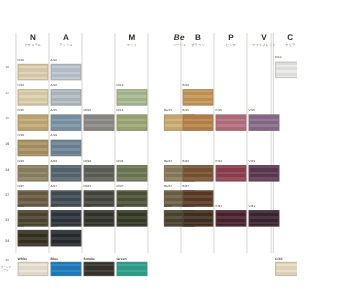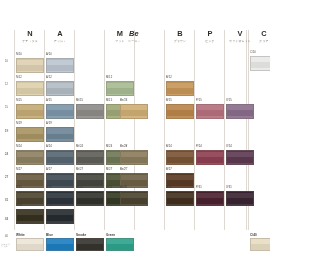--- a/index.html
+++ b/index.html
@@ -217,21 +217,21 @@
         </div>
         <div class="sw" style="left: 0px; top: 191px; width: 28px; height: 15px;">
           <div class="code">M/31</div>
           <div class="chip" style="background: rgb(53, 58, 38);"></div>
         </div>
         <div class="sw special" style="left: 0px; top: 238px; width: 28px; height: 13px;">
           <div class="code">Green</div>
           <div class="chip" style="background: rgb(47, 162, 141);"></div>
         </div>
       </div>
-      <div class="col" style="left: 120px; width: 28px; font-style: italic;">
+      <div class="col" style="left: 149px; width: 28px; font-style: italic;">
         <div class="colhead" style="top: 30px;">
           <div class="abbr">Be</div>
           <div class="kana">ベージュ</div>
         </div>
         <div class="sw" style="left: 0px; top: 104px; width: 28px; height: 15px;">
           <div class="code">Be/15</div>
           <div class="chip" style="background: rgb(207, 174, 116);"></div>
         </div>
         <div class="sw" style="left: 0px; top: 150px; width: 28px; height: 15px;">
           <div class="code">Be/24</div>

